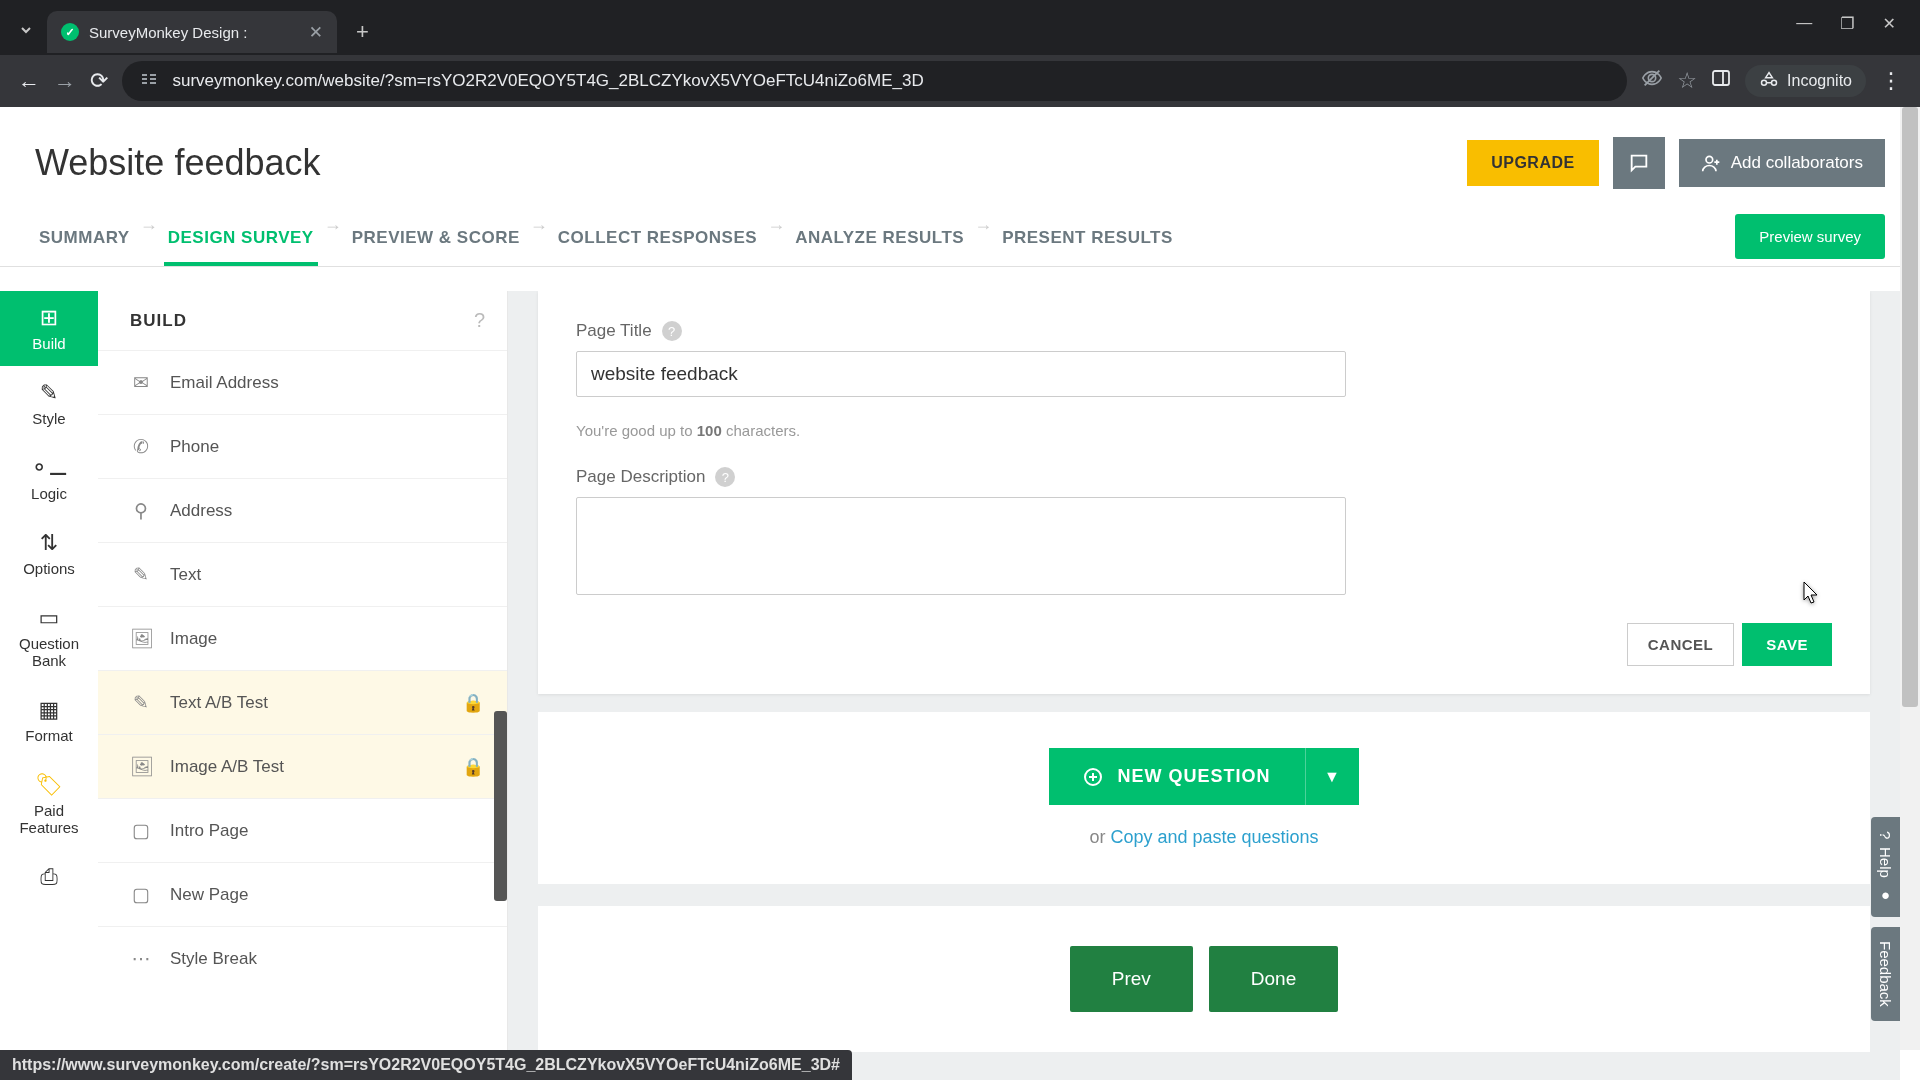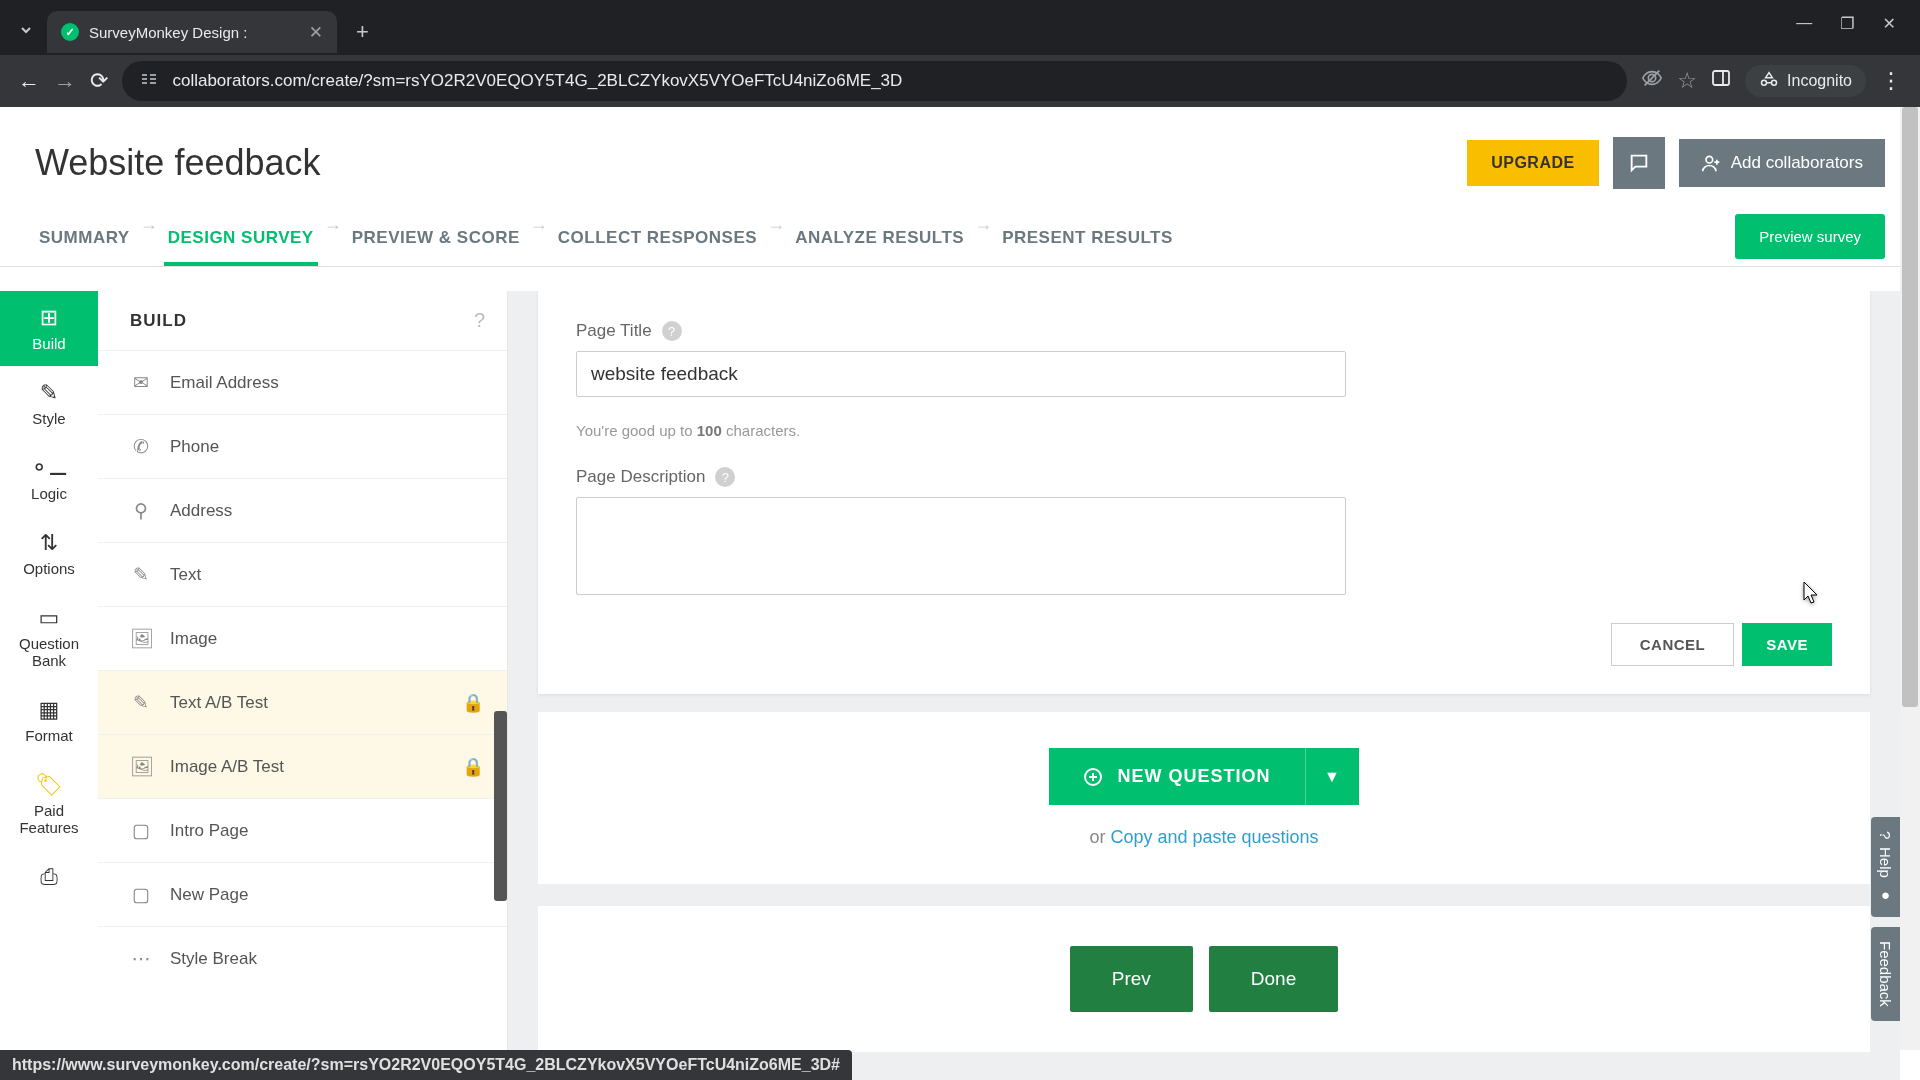--- a/index.html
+++ b/index.html
@@ -67,21 +67,21 @@
 .canvas { flex: 1; background: #edeff0; padding: 0 30px; overflow: hidden; position: relative; }
 .edit-card { background: #fff; padding: 30px 38px 28px 38px; box-shadow: 0 1px 3px rgba(0,0,0,0.08); }
 .field-label { display: flex; align-items: flex-end; gap: 10px; color: #666; font-size: 17px; font-weight: 500; margin-bottom: 10px; }
 .field-help { width: 20px; height: 20px; background: #d0d0d0; border-radius: 50%; color: #fff; font-size: 13px; display: flex; align-items: center; justify-content: center; }
 .text-input { width: 770px; border: 1px solid #ccc; padding: 11px 14px; font-size: 19px; color: #333; border-radius: 2px; }
 .hint { color: #999; font-size: 15px; margin-top: 25px; }
 .hint b { color: #777; }
 .textarea { width: 770px; height: 98px; border: 1px solid #ccc; border-radius: 2px; margin-top: 4px; }
 .field-group { margin-bottom: 28px; }
 .card-actions { display: flex; justify-content: flex-end; gap: 8px; margin-top: 20px; }
-.btn-cancel { background: #fff; border: 1px solid #ccc; color: #555; padding: 12px 28px; font-weight: 700; font-size: 15px; letter-spacing: 0.5px; }
+.btn-cancel { background: #fff; border: 1px solid #ccc; color: #555; padding: 12px 20px; font-weight: 700; font-size: 15px; letter-spacing: 0.5px; }
 .btn-save { background: #00bf6f; border: none; color: #fff; padding: 12px 24px; font-weight: 700; font-size: 15px; letter-spacing: 0.5px; }
 
 .add-section { background: #fff; margin-top: 18px; padding: 36px 0; text-align: center; }
 .new-q-wrap { display: inline-flex; }
 .btn-newq { background: #00bf6f; color: #fff; border: none; padding: 18px 34px; font-size: 18px; font-weight: 700; letter-spacing: 1px; display: flex; align-items: center; gap: 14px; }
 .btn-newq-drop { background: #00bf6f; border: none; border-left: 1px solid rgba(255,255,255,0.3); color: #fff; width: 54px; display: flex; align-items: center; justify-content: center; font-size: 16px; }
 .copy-paste { margin-top: 22px; color: #888; font-size: 18px; }
 .copy-paste a { color: #2ca0ce; text-decoration: none; }
 
 .nav-section { background: #fff; margin-top: 22px; padding: 40px 0; text-align: center; display: flex; justify-content: center; gap: 16px; }
@@ -131,21 +131,21 @@
     <span class="addr-ico">
       <svg width="18" height="18" viewBox="0 0 18 18">
           <rect x="2" y="4" width="5" height="2" fill="#9aa0a6"></rect>
           <rect x="2" y="8" width="5" height="2" fill="#9aa0a6"></rect>
           <rect x="2" y="12" width="5" height="2" fill="#9aa0a6"></rect>
           <rect x="10" y="4" width="6" height="2" fill="#9aa0a6"></rect>
           <rect x="10" y="8" width="6" height="2" fill="#9aa0a6"></rect>
           <rect x="10" y="12" width="6" height="2" fill="#9aa0a6"></rect>
         </svg>
     </span>
-    <span>collaborators.com/create/?sm=rsYO2R2V0EQOY5T4G_2BLCZYkovX5VYOeFTcU4niZo6ME_3D</span>
+    <span>surveymonkey.com/website/?sm=rsYO2R2V0EQOY5T4G_2BLCZYkovX5VYOeFTcU4niZo6ME_3D</span>
   </div>
   <span class="nav-ico">
     <svg width="22" height="22" viewBox="0 0 24 24">
         <path d="M12 5c-7 0-10 7-10 7s3 7 10 7 10-7 10-7-3-7-10-7zm0 11a4 4 0 110-8 4 4 0 010 8z" fill="none" stroke="#9aa0a6" stroke-width="1.8"></path>
         <line x1="4" y1="20" x2="20" y2="4" stroke="#9aa0a6" stroke-width="2"></line>
       </svg>
   </span>
   <span class="nav-ico">☆</span>
   <span class="nav-ico">
     <svg width="20" height="20" viewBox="0 0 20 20">

